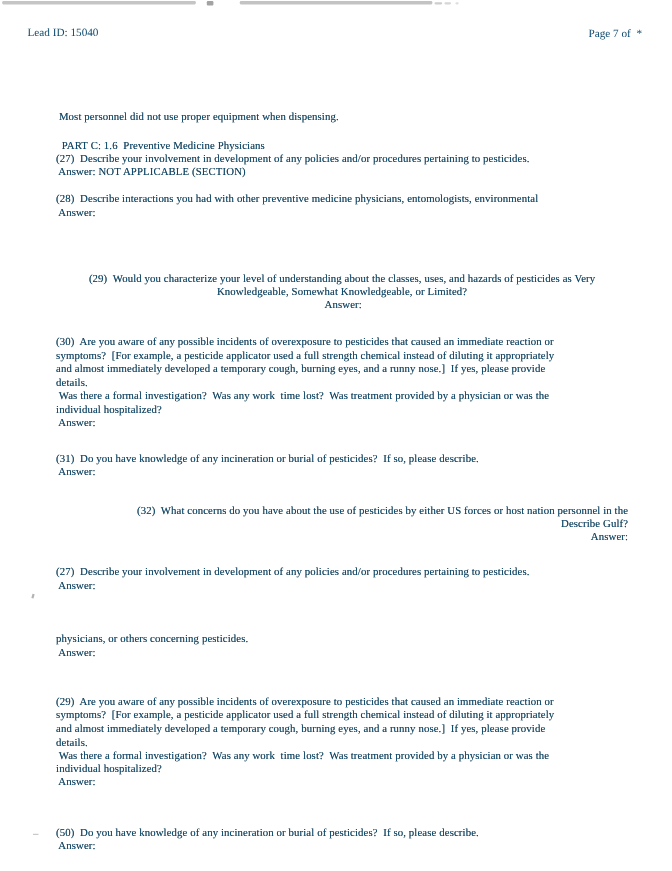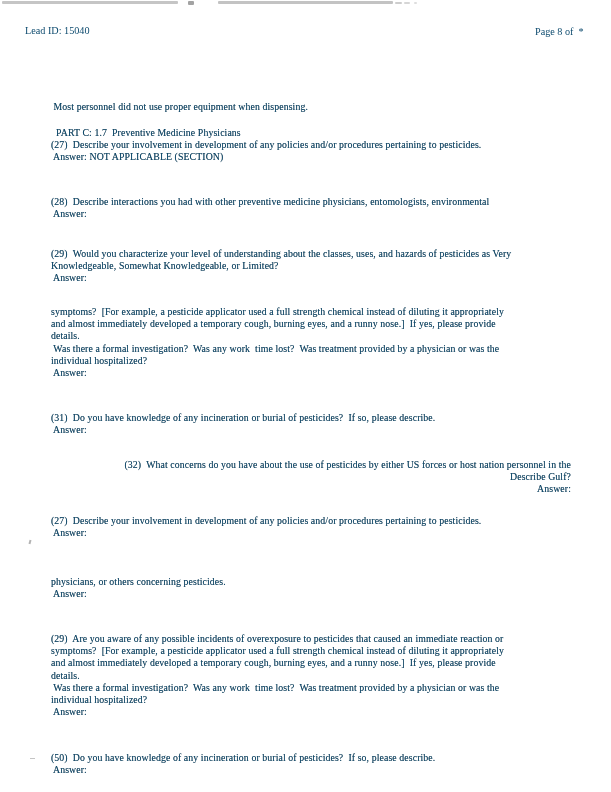--- a/index.html
+++ b/index.html
@@ -65,41 +65,42 @@
   <div class="artifact a1"></div>
   <div class="artifact a2"></div>
   <div class="artifact a3"></div>
   <div class="artifact a4"></div>
   <div class="artifact a5"></div>
   <div class="artifact a6"></div>
   <div class="stray s1"></div>
   <div class="stray s2"></div>
 
   <div class="hdr-left">Lead ID: 15040</div>
-  <div class="hdr-right">Page 8 of  *</div>
+  <div class="hdr-right">Page 7 of  *</div>
 
   <div id="doc-body">
       <div class="block" style="top: 101px;">
         <div class="line"> Most personnel did not use proper equipment when dispensing.</div>
       </div>
       <div class="block" style="top: 127px;">
-        <div class="line">  PART C: 1.7  Preventive Medicine Physicians</div>
+        <div class="line">  PART C: 1.6  Preventive Medicine Physicians</div>
         <div class="line">(27)  Describe your involvement in development of any policies and/or procedures pertaining to pesticides.</div>
         <div class="line"> Answer: NOT APPLICABLE (SECTION)</div>
       </div>
-      <div class="block" style="top: 196px;">
+      <div class="block" style="top: 176px;">
         <div class="line">(28)  Describe interactions you had with other preventive medicine physicians, entomologists, environmental</div>
         <div class="line"> Answer:</div>
       </div>
-      <div class="block" style="top: 248px;">
+      <div class="block" style="top: 248px; text-align: center;">
         <div class="line">(29)  Would you characterize your level of understanding about the classes, uses, and hazards of pesticides as Very</div>
         <div class="line">Knowledgeable, Somewhat Knowledgeable, or Limited?</div>
         <div class="line"> Answer:</div>
       </div>
       <div class="block" style="top: 306px;">
+        <div class="line">(30)  Are you aware of any possible incidents of overexposure to pesticides that caused an immediate reaction or</div>
         <div class="line">symptoms?  [For example, a pesticide applicator used a full strength chemical instead of diluting it appropriately</div>
         <div class="line">and almost immediately developed a temporary cough, burning eyes, and a runny nose.]  If yes, please provide</div>
         <div class="line">details.</div>
         <div class="line"> Was there a formal investigation?  Was any work  time lost?  Was treatment provided by a physician or was the</div>
         <div class="line">individual hospitalized?</div>
         <div class="line"> Answer:</div>
       </div>
       <div class="block" style="top: 412px;">
         <div class="line">(31)  Do you have knowledge of any incineration or burial of pesticides?  If so, please describe.</div>
         <div class="line"> Answer:</div>

